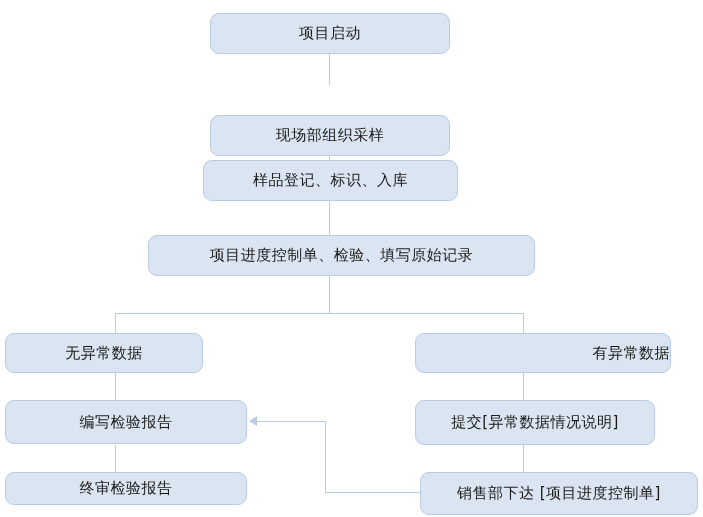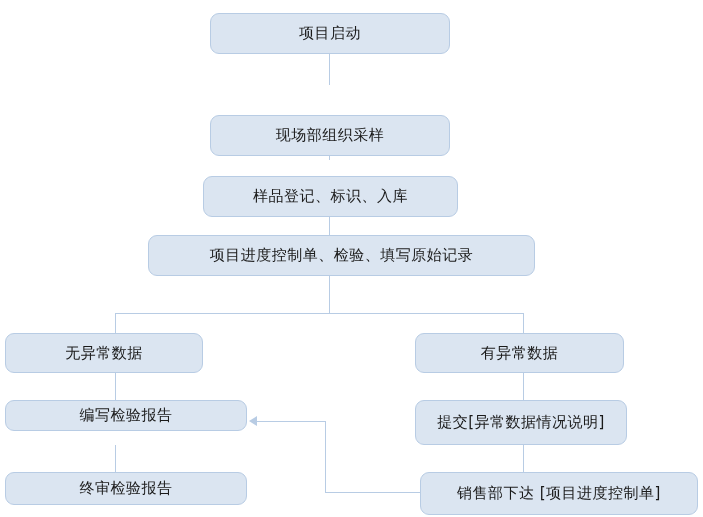--- a/index.html
+++ b/index.html
@@ -87,41 +87,41 @@
   <div class="arrowhead" style="left:249px; top:416px;"></div>
 
   <div class="node" style="left:210px; top:13px; width:240px; height:41px;">
     <span class="label">项目启动</span>
   </div>
 
   <div class="node" style="left:210px; top:85px; width:240px; height:41px;margin-top:30px;">
     <span class="label">现场部组织采样</span>
   </div>
 
-  <div class="node" style="left:203px; top:160px; width:255px; height:41px;margin-top:16px;">
+  <div class="node" style="left:203px; top:160px; width:255px; height:41px;">
     <span class="label">样品登记、标识、入库</span>
   </div>
 
   <div class="node" style="left:148px; top:235px; width:387px; height:41px;">
     <span class="label">项目进度控制单、检验、填写原始记录</span>
   </div>
 
   <div class="node" style="left:5px; top:333px; width:198px; height:40px;">
     <span class="label">无异常数据</span>
   </div>
 
-  <div class="node" style="left:415px; top:333px; width:209px; height:40px;">
+  <div class="node" style="left:415px; top:333px; width:256px; height:40px;justify-content:flex-end;">
     <span class="label">有异常数据</span>
   </div>
 
-  <div class="node" style="left:5px; top:400px; width:242px; height:31px;">
+  <div class="node" style="left:5px; top:400px; width:242px; height:44px;">
     <span class="label">编写检验报告</span>
   </div>
 
-  <div class="node" style="left:415px; top:400px; width:212px; height:45px;">
+  <div class="node" style="left:415px; top:400px; width:240px; height:45px;">
     <span class="label">提交[异常数据情况说明]</span>
   </div>
 
   <div class="node" style="left:5px; top:472px; width:242px; height:33px;">
     <span class="label">终审检验报告</span>
   </div>
 
   <div class="node" style="left:420px; top:472px; width:278px; height:43px;">
     <span class="label">销售部下达 [项目进度控制单]</span>
   </div>

